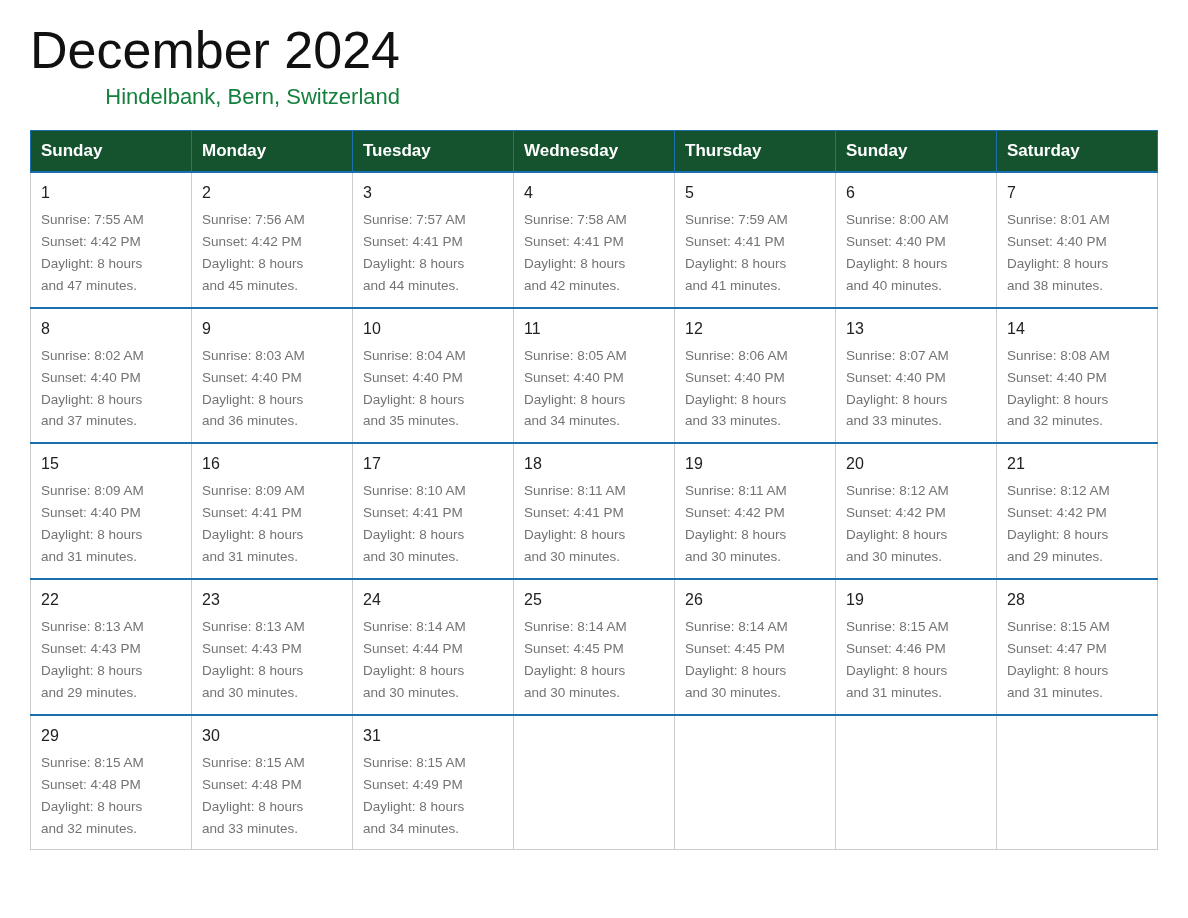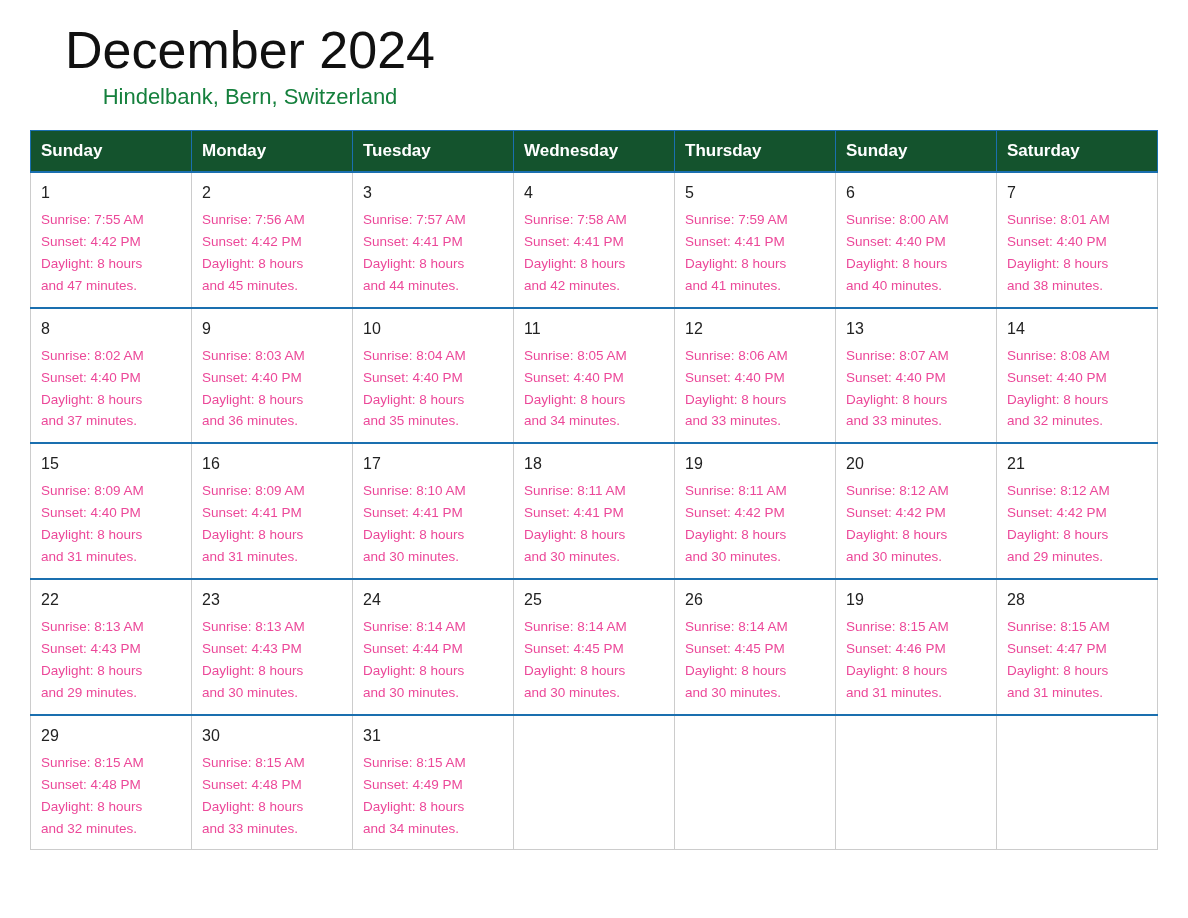--- a/index.html
+++ b/index.html
@@ -38,22 +38,21 @@
       margin-left: 4px;
       margin-top: -4px;
     }
     .logo-blue {
       font-size: 28px;
       font-weight: bold;
       color: #1a6faf;
       margin-left: 4px;
     }
     .title-block {
-      text-align: center;
-      margin-left: 35px;
+      text-align: right;
     }
     .month-title {
       font-size: 52px;
       font-weight: normal;
       color: #111;
     }
     .location {
       font-size: 22px;
       color: #15803d;
       margin-top: 4px;
@@ -84,21 +83,21 @@
       width: 14.28%;
     }
     .day-num {
       font-size: 16px;
       font-weight: normal;
       display: block;
       margin-bottom: 4px;
     }
     .day-info {
       font-size: 13.5px;
-      color: #ec4899;
+      color: #737373;
       line-height: 1.55;
     }
     tbody tr td:first-child {
       border-left: 1px solid #ccc;
     }
     tbody tr td.empty {
       border-top: 2px solid #1a6faf;
     }
   </style>
 </head>

